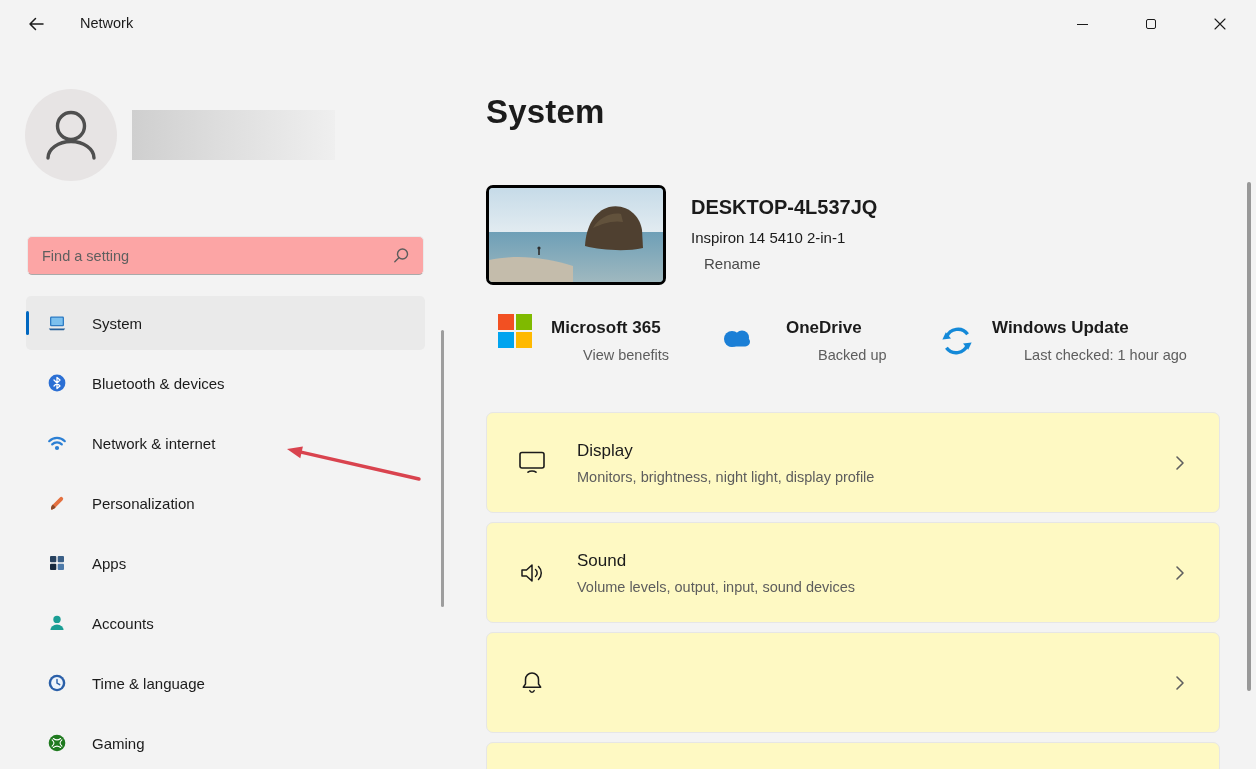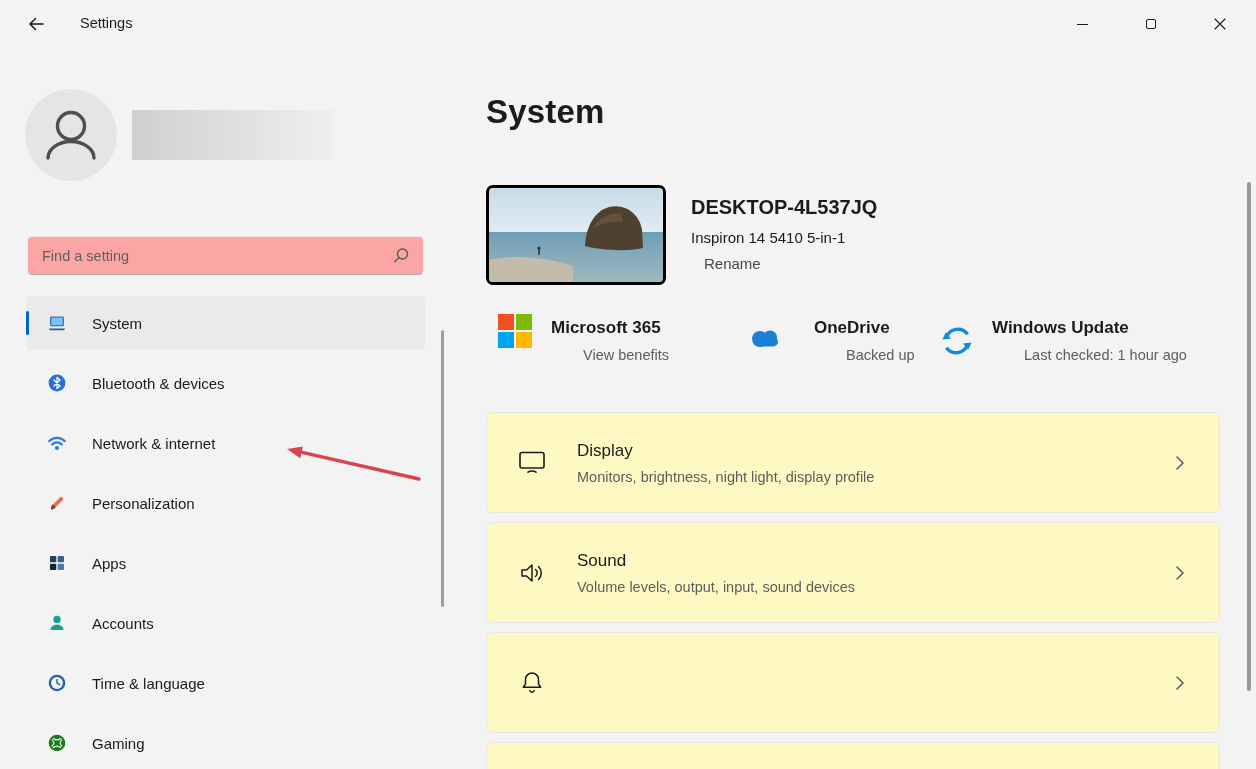--- a/index.html
+++ b/index.html
@@ -81,21 +81,21 @@
   .device-info { position:absolute; left:691px; top:196px; }
   .device-name { font-size:20px; font-weight:600; }
   .device-model { margin-top:10px; font-size:15px; }
   .device-rename { margin-top:9px; margin-left:13px; font-size:15px; color:#494949; cursor:pointer; display:inline-block; }
 
   .status-item { position:absolute; top:310px; display:flex; gap:18px; align-items:flex-start; cursor:pointer; }
   .status-item .txt { padding-top:7px; }
   .status-title { font-size:17px; font-weight:600; line-height:21px; }
   .status-sub { margin-top:9px; font-size:14.5px; color:#5d5d5d;margin-left:32px; }
   .status-item.s1 { left:497px; }
-  .status-item.s2 { left:746px;gap:30px; }
+  .status-item.s2 { left:718px;gap:30px; }
   .status-item.s3 { left:940px; }
   .icon-m365 { margin-top:3px; }
   .icon-onedrive { margin-top:15px; }
   .icon-update { margin-top:14px; }
 
   .cards { position:absolute; left:486px; top:412px; width:734px; display:flex; flex-direction:column; gap:9px; }
   .card {
     height:101px; background:#fef9c3; border:1px solid #e6e6e6; border-radius:7px;
     display:flex; align-items:center; cursor:pointer;
   }
@@ -117,21 +117,21 @@
 <body>
 
 <div class="titlebar">
   <button class="back-btn">
     <span style="display:flex;">
       <svg width="18" height="18" viewBox="0 0 18 18">
           <path d="M16 9 H3 M8.5 3.5 L3 9 L8.5 14.5" stroke="#1b1b1b" stroke-width="1.5" fill="none" stroke-linecap="round" stroke-linejoin="round"></path>
         </svg>
     </span>
   </button>
-  <div class="titlebar-title">Settings</div>
+  <div class="titlebar-title">Network</div>
   <button class="win-btn min">
       <span class="glyph-min"></span>
     </button>
   <button class="win-btn max">
       <span class="glyph-max"></span>
     </button>
   <button class="win-btn close">
     <span style="display:flex;">
       <svg width="12" height="12" viewBox="0 0 12 12">
           <path d="M1 1 L11 11 M11 1 L1 11" stroke="#1b1b1b" stroke-width="1.1" stroke-linecap="round"></path>
@@ -262,21 +262,21 @@
     <path d="M0 72 C30 66 58 70 84 78 L84 94 H0 Z" fill="#c4bcab"></path>
     <path d="M96 58 C97 38 106 23 120 19 C138 15 151 28 153 42 L154 60 C136 64 112 62 96 58 Z" fill="#4f4030"></path>
     <path d="M104 40 C110 30 122 24 132 26 L134 34 C124 32 112 36 104 40 Z" fill="#6b5a42" opacity="0.7"></path>
     <circle cx="50" cy="60" r="1.6" fill="#2e2e2e"></circle>
     <rect x="49.2" y="61" width="1.6" height="6" fill="#2e2e2e"></rect>
   </svg>
 </div>
 
 <div class="device-info">
   <div class="device-name">DESKTOP-4L537JQ</div>
-  <div class="device-model">Inspiron 14 5410 5-in-1</div>
+  <div class="device-model">Inspiron 14 5410 2-in-1</div>
   <div class="device-rename">Rename</div>
 </div>
 
 <div class="status-item s1">
   <span class="icon-m365" style="display:flex;">
     <svg width="36" height="36" viewBox="0 0 36 36">
       <rect x="1" y="1" width="16" height="16" fill="#f25022"></rect>
       <rect x="19" y="1" width="16" height="16" fill="#7fba00"></rect>
       <rect x="1" y="19" width="16" height="16" fill="#00a4ef"></rect>
       <rect x="19" y="19" width="16" height="16" fill="#ffb900"></rect>

